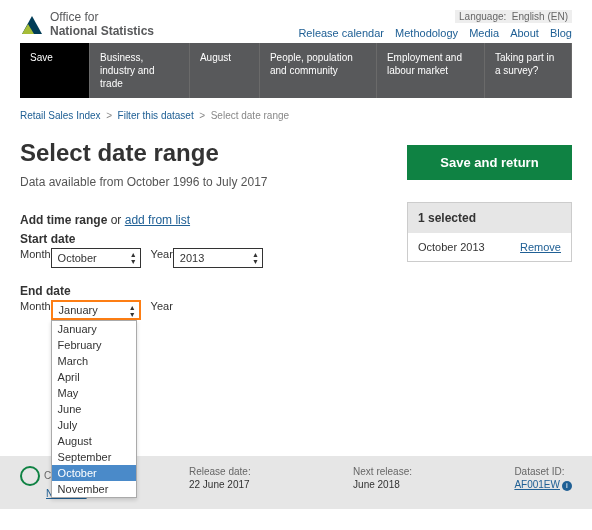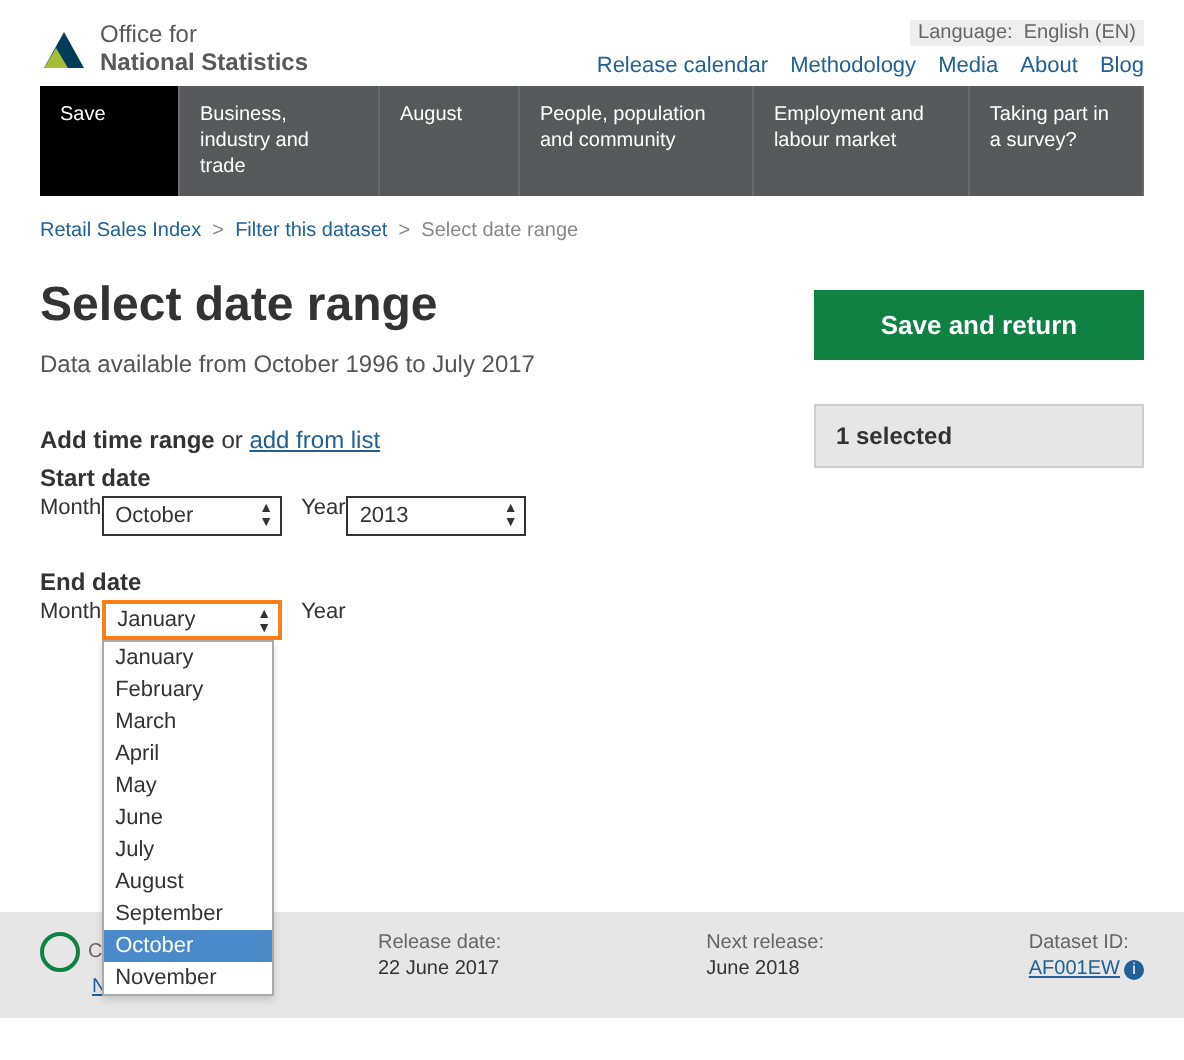--- a/index.html
+++ b/index.html
@@ -147,20 +147,24 @@
           <div class="sel-label">Year</div>
         </div>
       </div>
     </div>
   </div>
 
   <div class="right">
     <button class="btn-save">Save and return</button>
     <div class="sel-box">
       <div class="sel-head">1 selected</div>
+      <div class="sel-row">
+        <span>October 2013</span>
+        <a>Remove</a>
+      </div>
     </div>
   </div>
 </div>
 
 <div class="footer">
   <div class="col">
     <span><span class="badge"></span><span class="label">Contact:</span></span>
     <a style="margin-left:26px">Neil Park</a>
   </div>
   <div class="col">

